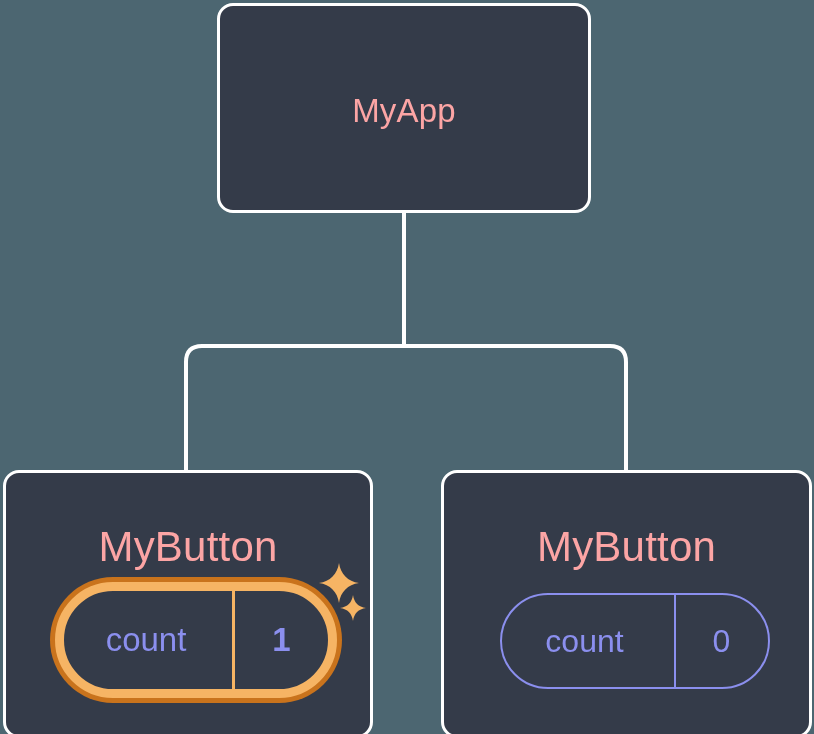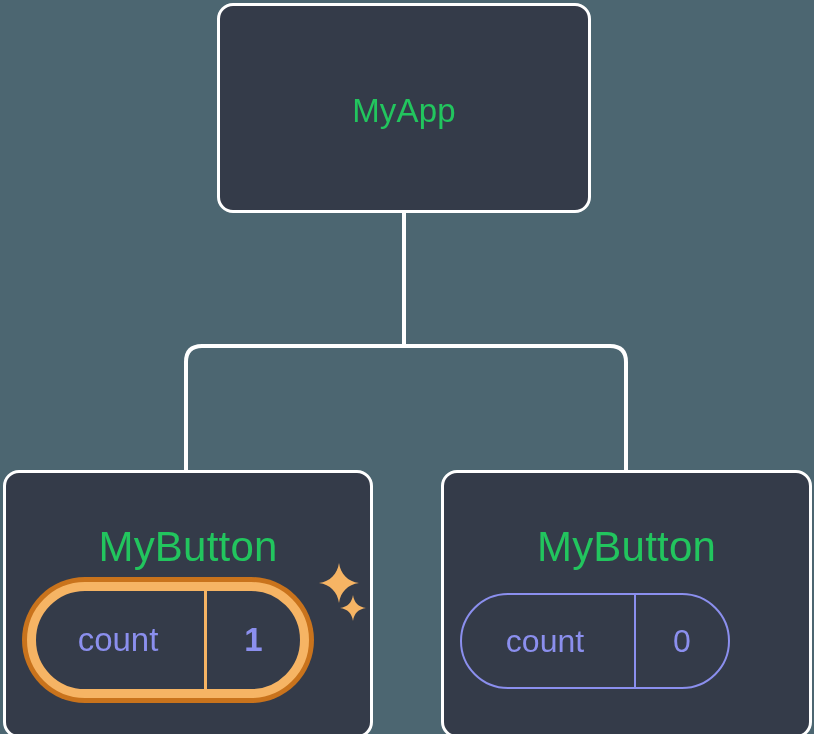--- a/index.html
+++ b/index.html
@@ -55,41 +55,41 @@
     top: 470px;
     width: 371px;
     height: 268px;
   }
 
   .node-title {
     position: absolute;
     left: 0;
     right: 0;
     text-align: center;
-    color: #22c55e;
+    color: #fca5a5;
     font-weight: 400;
     letter-spacing: 0.2px;
     white-space: nowrap;
   }
   #card-myapp .node-title {
     top: 86px;
     font-size: 33px;
   }
   .child-title {
     top: 50px;
     font-size: 42px;
   }
 
   
   .pill-wrap {
     position: absolute;
     left: 16px;
     right: 0;
     display: flex;
-    justify-content: flex-start;
+    justify-content: center;
   }
 
   
   .pill {
     position: relative;
     display: flex;
     align-items: stretch;
     box-sizing: border-box;
     border: 2px solid #8b8fee;
     border-radius: 999px;

